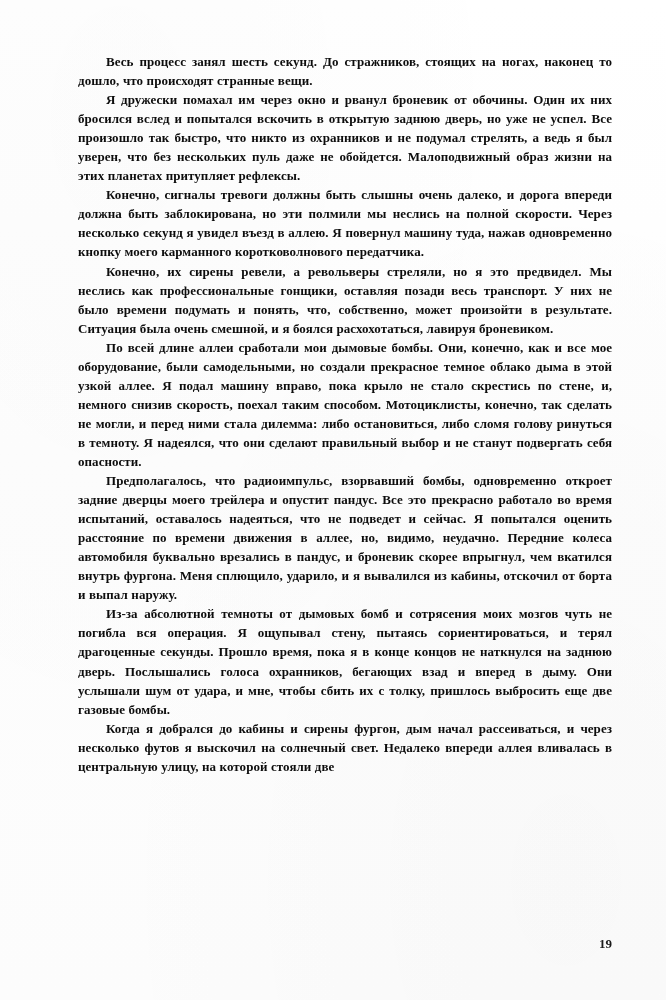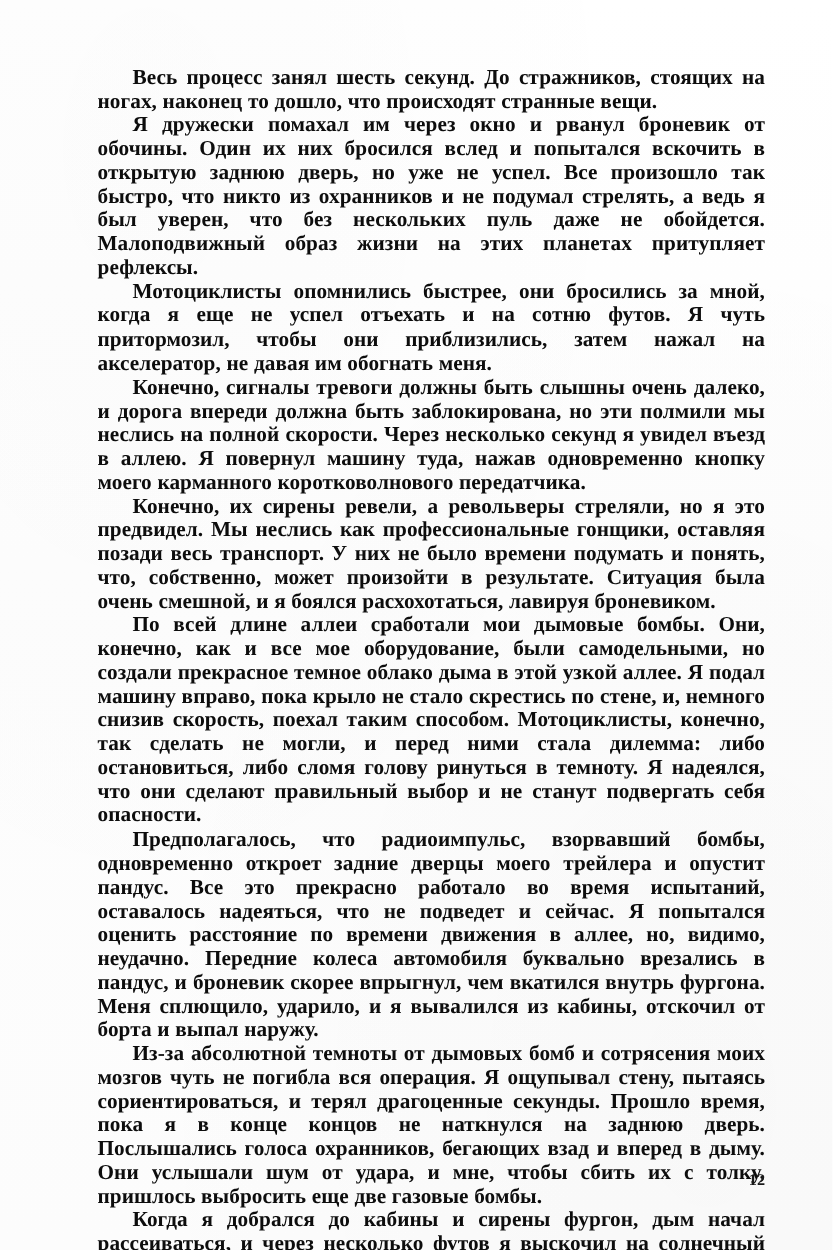--- a/index.html
+++ b/index.html
@@ -40,21 +40,21 @@
     top: 52px;
     width: 534px;
   }
 
   p.para {
     margin: 0;
     text-align: justify;
     text-justify: inter-word;
     text-indent: 28px;
     font-weight: bold;
-    font-size: 17px;
+    font-size: 13px;
     line-height: 19.05px;
     color: #0d0d0d;
     letter-spacing: 0.05px;
     word-spacing: 0.2px;
     -webkit-font-smoothing: none;
   }
 
   p.para:last-of-type {
     
   }
@@ -72,24 +72,23 @@
   }
 </style>
 </head>
 <body>
 
 <div id="page">
 
   <div id="text-block">
     <p class="para">Весь процесс занял шесть секунд. До стражников, стоящих на ногах, наконец то дошло, что происходят странные вещи.</p>
     <p class="para">Я дружески помахал им через окно и рванул броневик от обочины. Один их них бросился вслед и попытался вскочить в открытую заднюю дверь, но уже не успел. Все произошло так быстро, что никто из охранников и не подумал стрелять, а ведь я был уверен, что без нескольких пуль даже не обойдется. Малоподвижный образ жизни на этих планетах притупляет рефлексы.</p>
-    <p class="para">Мотоциклисты опомнились быстрее, они бросились за мной, когда я еще не успел отъехать и на сотню футов. Я чуть притормозил, чтобы они приблизились, затем нажал на акселератор, не давая им обогнать меня.</p>
     <p class="para">Конечно, сигналы тревоги должны быть слышны очень далеко, и дорога впереди должна быть заблокирована, но эти полмили мы неслись на полной скорости. Через несколько секунд я увидел въезд в аллею. Я повернул машину туда, нажав одновременно кнопку моего карманного коротковолнового передатчика.</p>
     <p class="para">Конечно, их сирены ревели, а револьверы стреляли, но я это предвидел. Мы неслись как профессиональные гонщики, оставляя позади весь транспорт. У них не было времени подумать и понять, что, собственно, может произойти в результате. Ситуация была очень смешной, и я боялся расхохотаться, лавируя броневиком.</p>
     <p class="para">По всей длине аллеи сработали мои дымовые бомбы. Они, конечно, как и все мое оборудование, были самодельными, но создали прекрасное темное облако дыма в этой узкой аллее. Я подал машину вправо, пока крыло не стало скрестись по стене, и, немного снизив скорость, поехал таким способом. Мотоциклисты, конечно, так сделать не могли, и перед ними стала дилемма: либо остановиться, либо сломя голову ринуться в темноту. Я надеялся, что они сделают правильный выбор и не станут подвергать себя опасности.</p>
     <p class="para">Предполагалось, что радиоимпульс, взорвавший бомбы, одновременно откроет задние дверцы моего трейлера и опустит пандус. Все это прекрасно работало во время испытаний, оставалось надеяться, что не подведет и сейчас. Я попытался оценить расстояние по времени движения в аллее, но, видимо, неудачно. Передние колеса автомобиля буквально врезались в пандус, и броневик скорее впрыгнул, чем вкатился внутрь фургона. Меня сплющило, ударило, и я вывалился из кабины, отскочил от борта и выпал наружу.</p>
     <p class="para">Из-за абсолютной темноты от дымовых бомб и сотрясения моих мозгов чуть не погибла вся операция. Я ощупывал стену, пытаясь сориентироваться, и терял драгоценные секунды. Прошло время, пока я в конце концов не наткнулся на заднюю дверь. Послышались голоса охранников, бегающих взад и вперед в дыму. Они услышали шум от удара, и мне, чтобы сбить их с толку, пришлось выбросить еще две газовые бомбы.</p>
     <p class="para">Когда я добрался до кабины и сирены фургон, дым начал рассеиваться, и через несколько футов я выскочил на солнечный свет. Недалеко впереди аллея вливалась в центральную улицу, на которой стояли две</p>
   </div>
 
-  <div id="page-number">12</div>
+  <div id="page-number">19</div>
 
 </div>
 
 </body></html>

